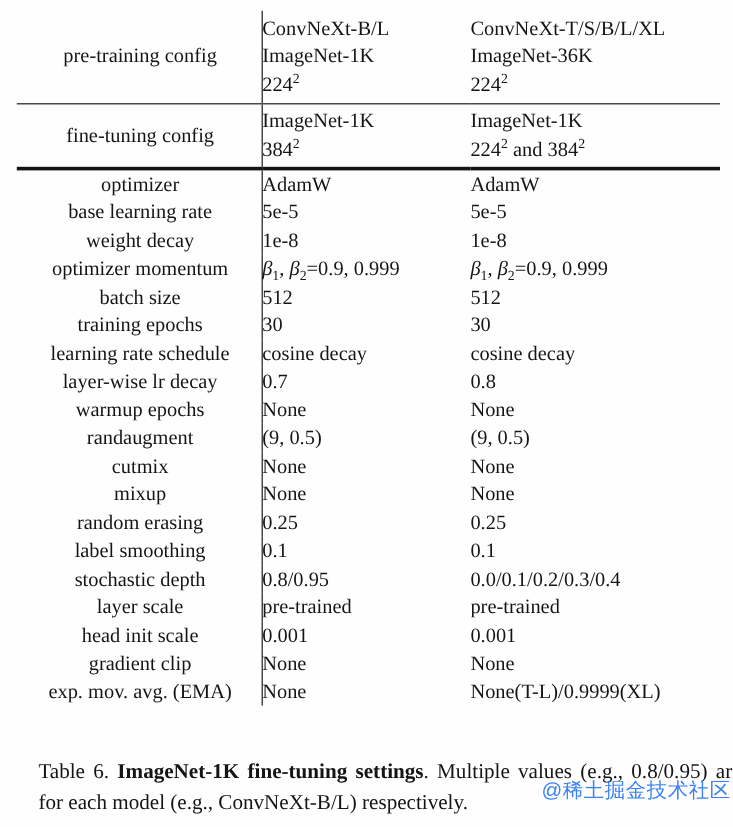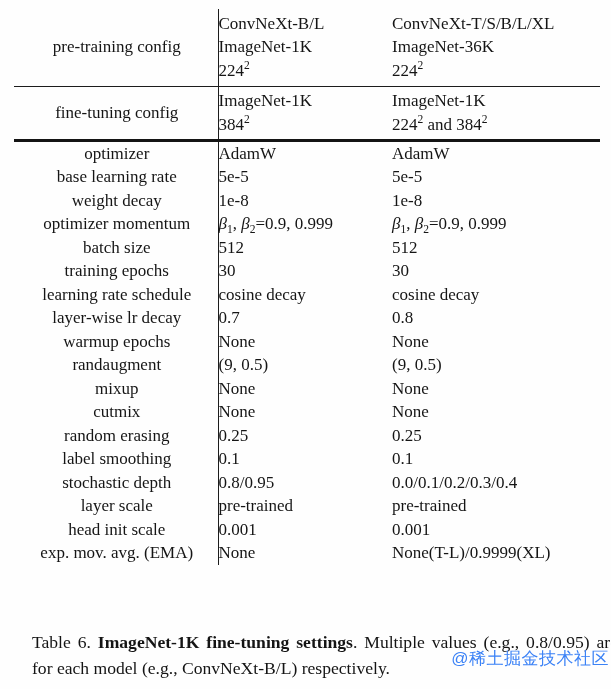--- a/index.html
+++ b/index.html
@@ -149,26 +149,26 @@
           <td class="label-cell">warmup epochs</td>
           <td class="val-cell vdiv">None</td>
           <td class="val-cell">None</td>
         </tr>
         <tr class="body-row">
           <td class="label-cell">randaugment</td>
           <td class="val-cell vdiv">(9, 0.5)</td>
           <td class="val-cell">(9, 0.5)</td>
         </tr>
         <tr class="body-row">
+          <td class="label-cell">cutmix</td>
+          <td class="val-cell vdiv">None</td>
+          <td class="val-cell">None</td>
+        </tr>
+        <tr class="body-row">
           <td class="label-cell">mixup</td>
-          <td class="val-cell vdiv">None</td>
-          <td class="val-cell">None</td>
-        </tr>
-        <tr class="body-row">
-          <td class="label-cell">cutmix</td>
           <td class="val-cell vdiv">None</td>
           <td class="val-cell">None</td>
         </tr>
         <tr class="body-row">
           <td class="label-cell">random erasing</td>
           <td class="val-cell vdiv">0.25</td>
           <td class="val-cell">0.25</td>
         </tr>
         <tr class="body-row">
           <td class="label-cell">label smoothing</td>
@@ -184,20 +184,25 @@
           <td class="label-cell">layer scale</td>
           <td class="val-cell vdiv">pre-trained</td>
           <td class="val-cell">pre-trained</td>
         </tr>
         <tr class="body-row">
           <td class="label-cell">head init scale</td>
           <td class="val-cell vdiv">0.001</td>
           <td class="val-cell">0.001</td>
         </tr>
         <tr class="body-row">
+          <td class="label-cell">gradient clip</td>
+          <td class="val-cell vdiv">None</td>
+          <td class="val-cell">None</td>
+        </tr>
+        <tr class="body-row">
           <td class="label-cell">exp. mov. avg. (EMA)</td>
           <td class="val-cell vdiv">None</td>
           <td class="val-cell">None(T-L)/0.9999(XL)</td>
         </tr>
       </tbody>
   </table>
 
   <p class="caption"><span>Table 6. </span><b>ImageNet-1K fine-tuning settings</b><span>. Multiple values (e.g., 0.8/0.95) are for each model (e.g., ConvNeXt-B/L) respectively.</span></p>
 
   <div class="watermark">@稀土掘金技术社区</div>

